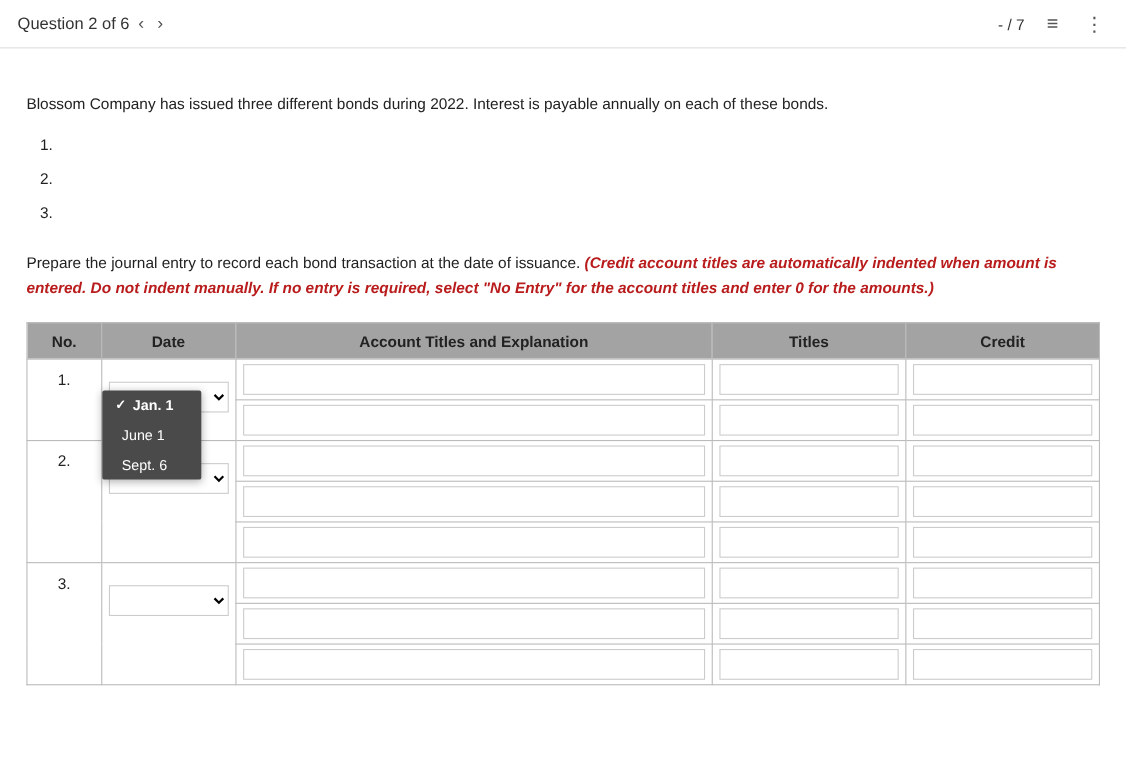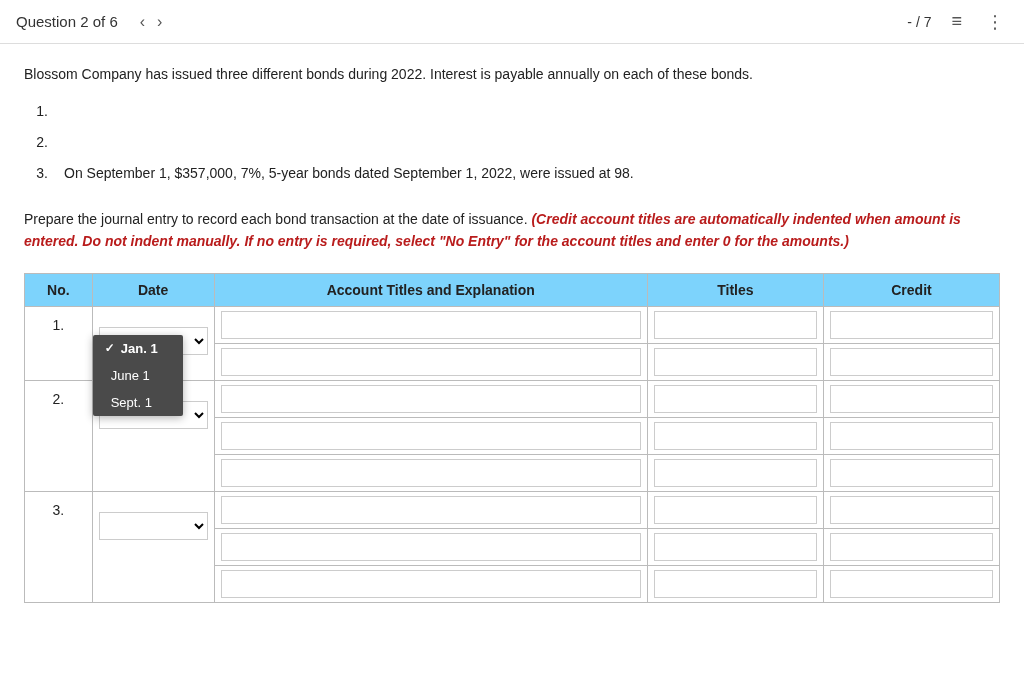--- a/index.html
+++ b/index.html
@@ -11,21 +11,21 @@
       align-items: center;
       padding: 0 16px;
       height: 44px;
       border-bottom: 1px solid #ddd;
       background: #fff;
     }
     .header-title {
       font-size: 15px;
       font-weight: 500;
       color: #333;
-      margin-right: 16px;
+      margin-right: 2px;
     }
     .nav-btn {
       background: none;
       border: none;
       cursor: pointer;
       font-size: 16px;
       color: #555;
       padding: 4px 6px;
     }
     .header-spacer { flex: 1; }
@@ -51,20 +51,21 @@
     .content {
       padding: 20px 24px 40px 24px;
       max-width: 1024px;
     }
 
     .intro-text {
       font-size: 14px;
       color: #222;
       margin-bottom: 16px;
       line-height: 1.5;
+      margin-top: 20px;
     }
 
     .bond-list {
       list-style: none;
       margin-bottom: 24px;
     }
     .bond-list li {
       display: flex;
       gap: 16px;
       margin-bottom: 10px;
@@ -89,21 +90,21 @@
       font-weight: 600;
     }
 
     
     .journal-table {
       width: 100%;
       border-collapse: collapse;
       border: 1px solid #bbb;
     }
     .journal-table thead tr {
-      background: #7dd3fc;
+      background: #a3a3a3;
     }
     .journal-table thead th {
       border: 1px solid #bbb;
       padding: 8px 10px;
       font-size: 14px;
       font-weight: bold;
       text-align: center;
     }
     .journal-table thead th.center { text-align: center; }
 
@@ -205,21 +206,20 @@
 
   <ol class="bond-list">
     <li>
       <span class="num">1.</span>
     </li>
     <li>
       <span class="num">2.</span>
     </li>
     <li>
       <span class="num">3.</span>
-      <span>On September 1, $357,000, 7%, 5-year bonds dated September 1, 2022, were issued at 98.</span>
     </li>
   </ol>
 
   <p class="instruction">
     <span>Prepare the journal entry to record each bond transaction at the date of issuance.</span>
     <span class="italic-red">(Credit account titles are automatically indented when amount is entered. Do not indent manually. If no entry is required, select "No Entry" for the account titles and enter 0 for the amounts.)</span>
   </p>
 
   <table class="journal-table">
     <thead>
@@ -246,21 +246,21 @@
             <div class="dd-item selected">
               <span class="checkmark">✓</span>
               <span>Jan. 1</span>
             </div>
             <div class="dd-item">
               <span class="checkmark"> </span>
               <span>June 1</span>
             </div>
             <div class="dd-item">
               <span class="checkmark"> </span>
-              <span>Sept. 1</span>
+              <span>Sept. 6</span>
             </div>
           </div>
         </td>
         <td class="acct-cell">
           <input type="text" class="input-field" style="">
         </td>
         <td class="debit-cell">
           <input type="text" class="input-field" style="">
         </td>
         <td class="credit-cell">

